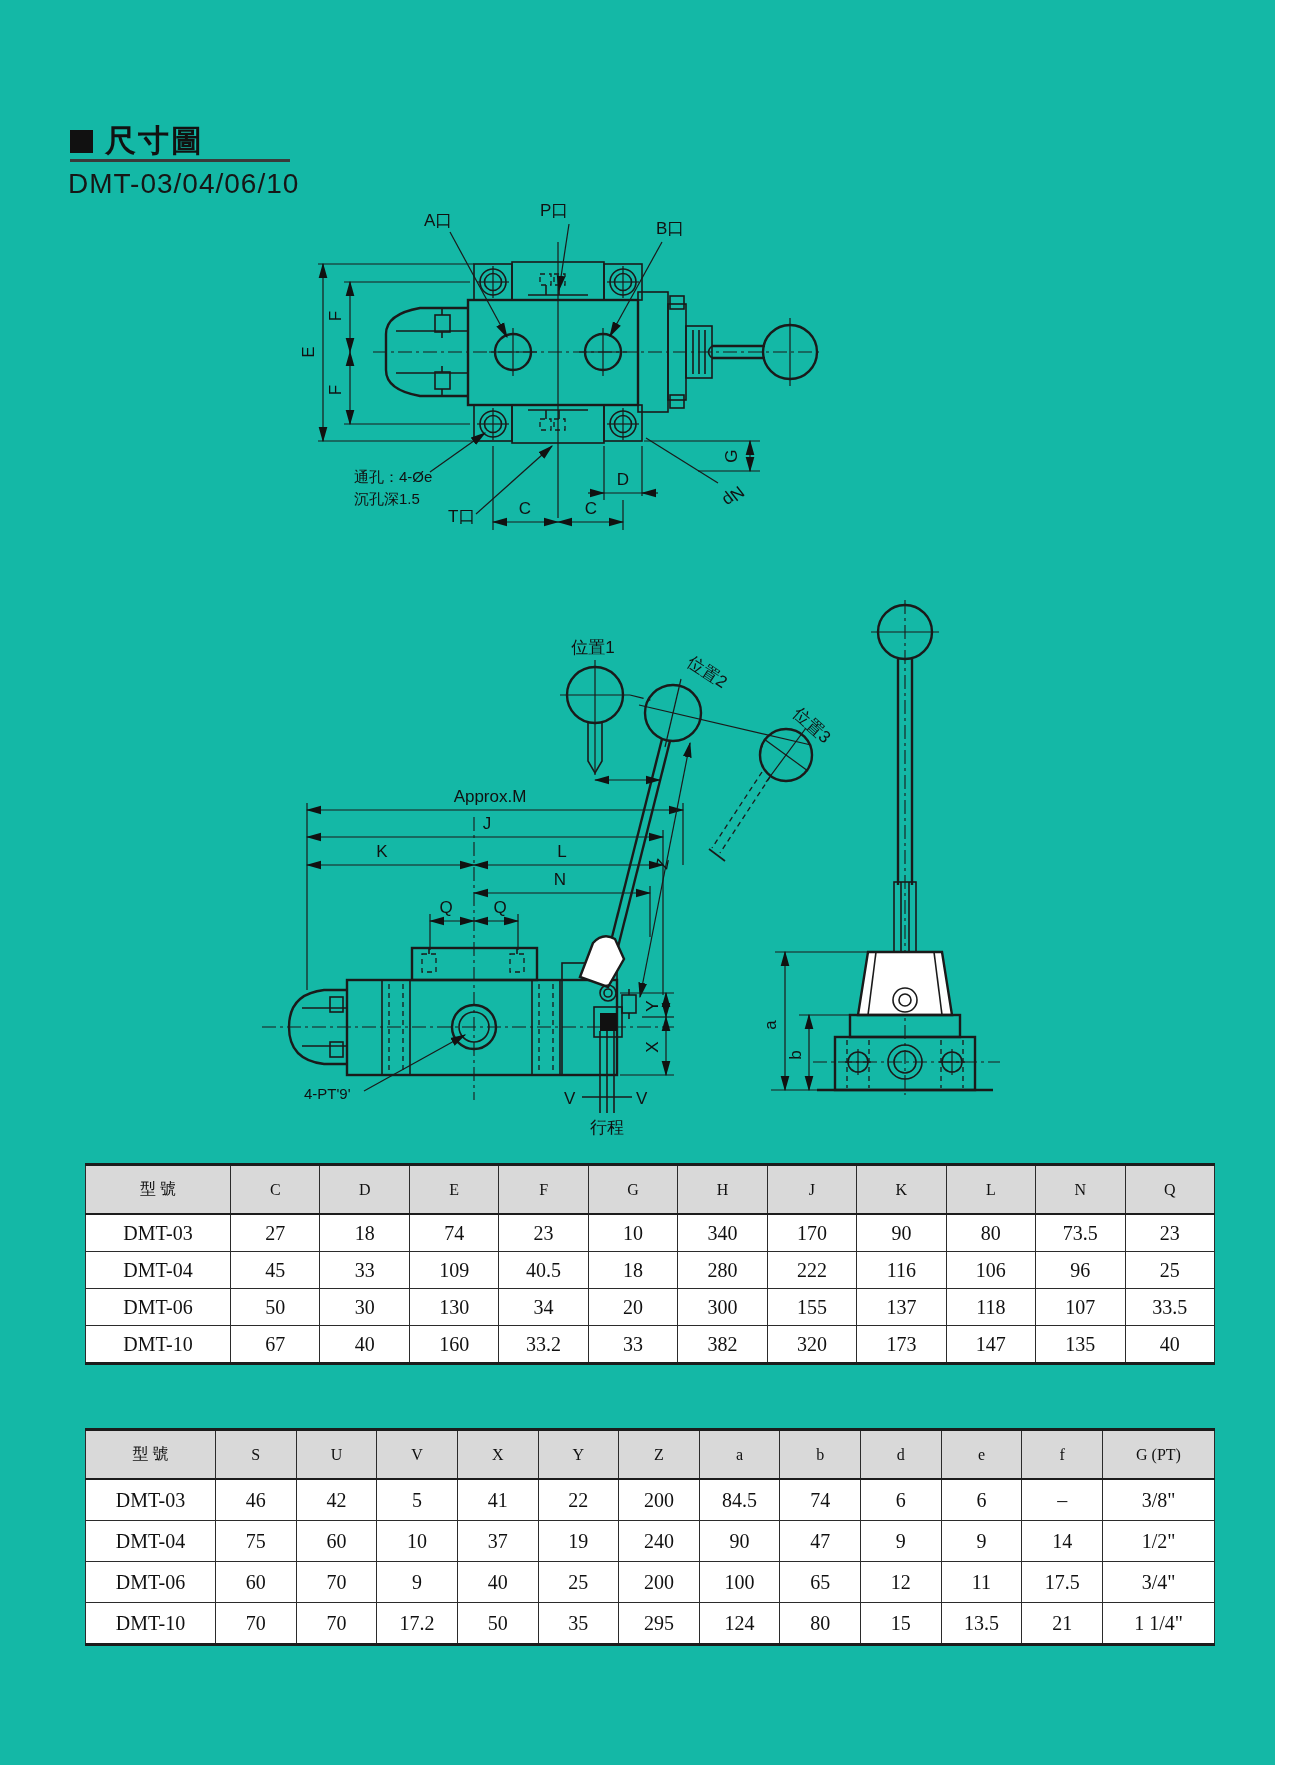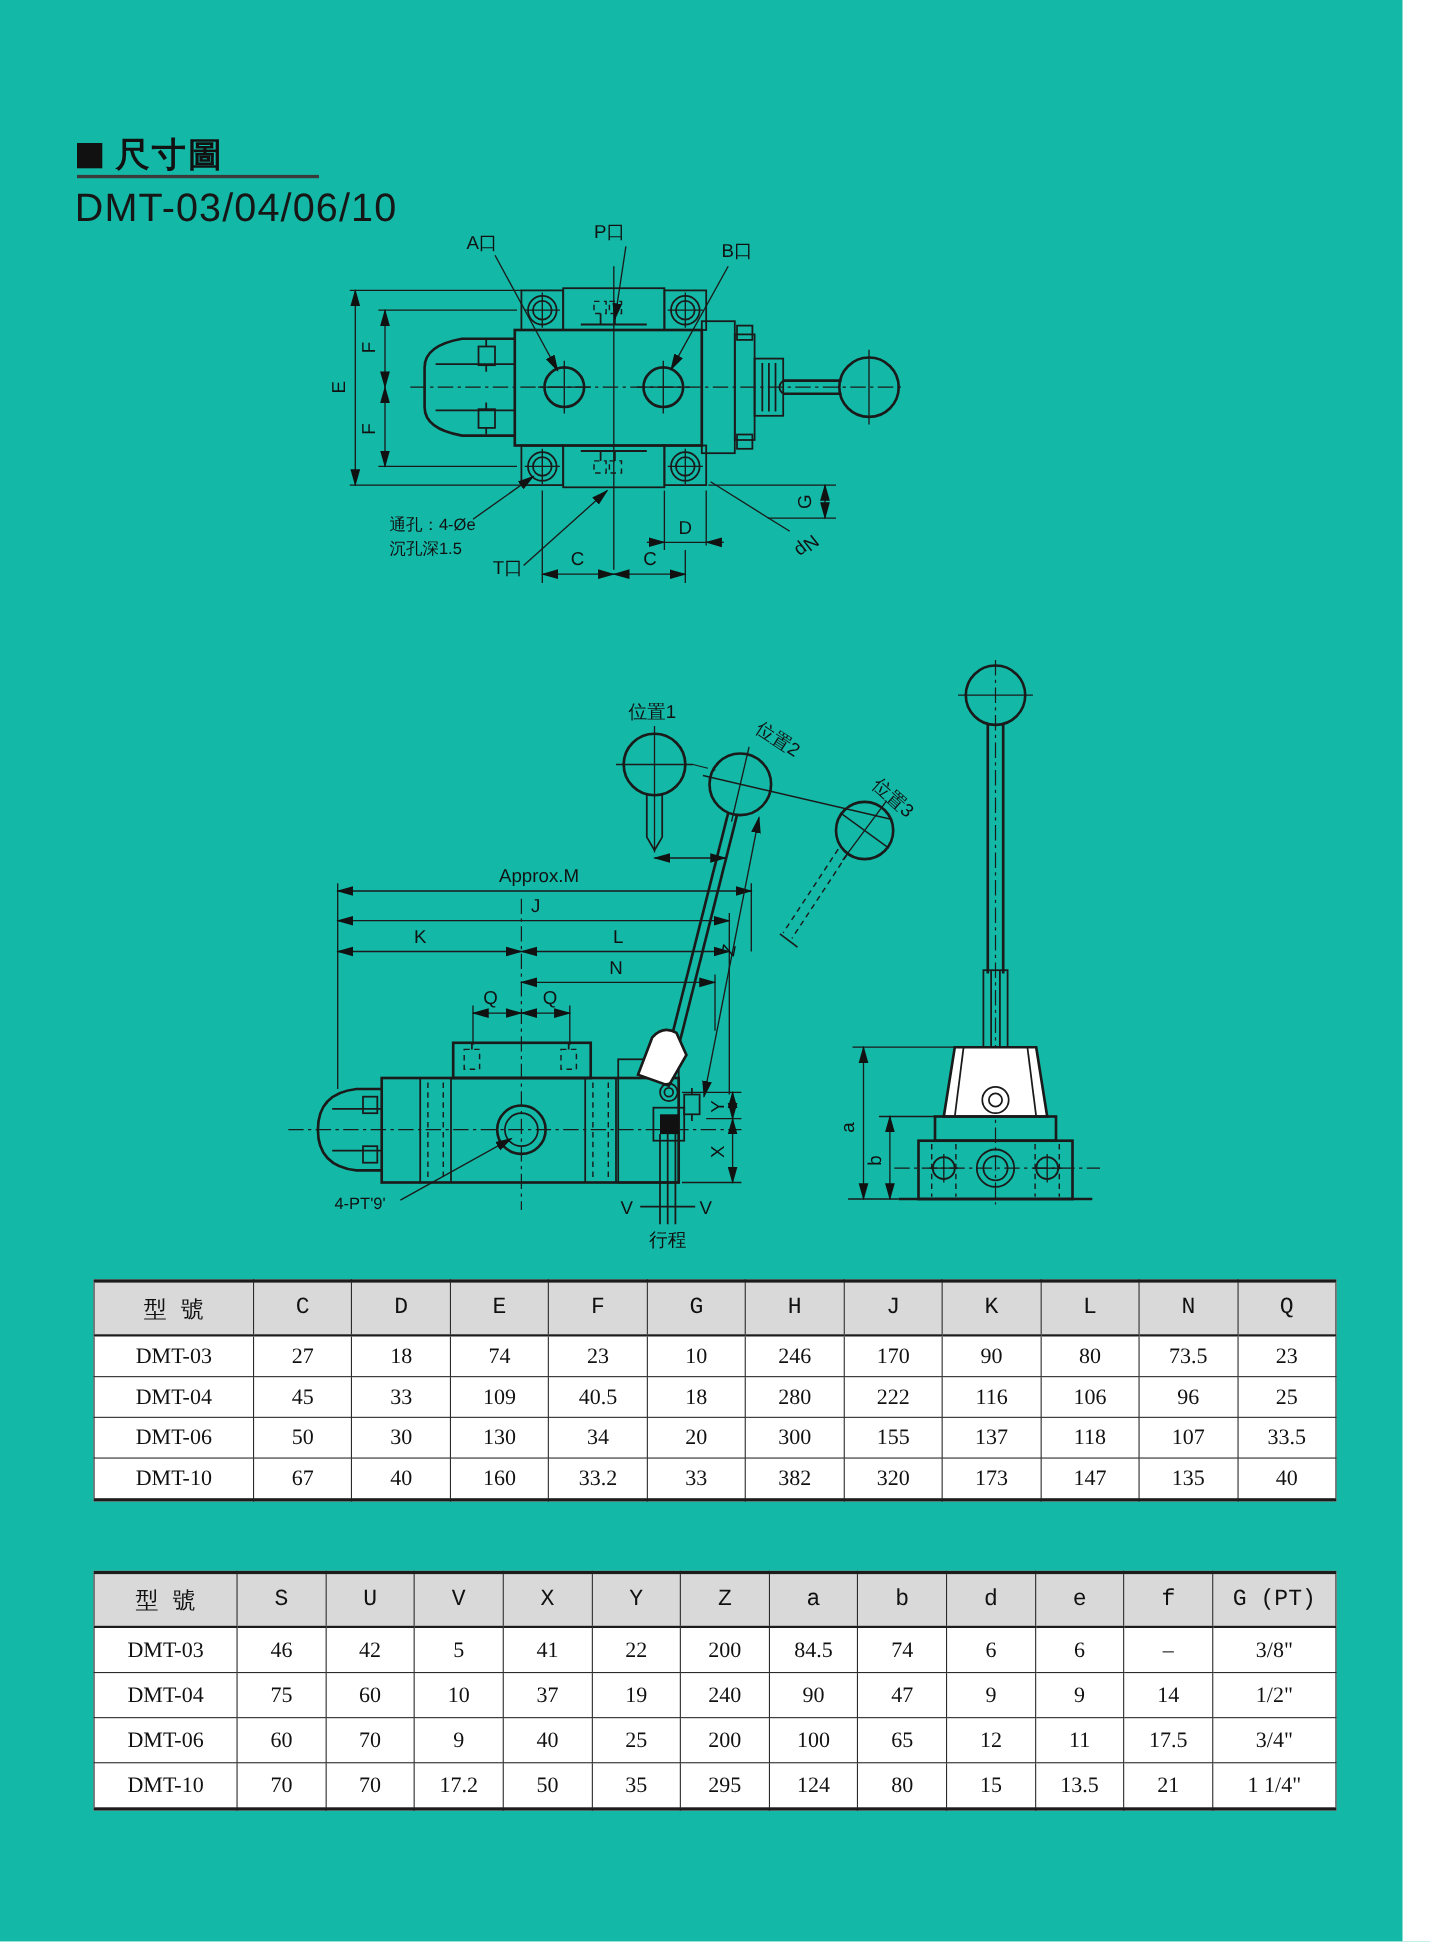--- a/index.html
+++ b/index.html
@@ -3,39 +3,39 @@
 <meta charset="utf-8">
 <style>
   html,body{margin:0;padding:0;background:#ffffff;}
   .page{position:relative;width:1275px;height:1765px;background:#14b8a6;overflow:hidden;
         font-family:"Liberation Sans",sans-serif;color:#151515;}
   
   .sec-header{position:absolute;left:70px;top:120px;display:flex;align-items:center;gap:12px;}
   .sq{width:23px;height:23px;background:#111;}
   .sec-title{font-size:31px;font-weight:bold;letter-spacing:2px;margin:0;color:#111;}
   .sec-underline{position:absolute;left:70px;top:159px;width:220px;height:2.5px;background:#3a3a3a;}
-  .model-line{position:absolute;left:68px;top:168px;font-size:36px;color:#161616;letter-spacing:1px;}
+  .model-line{position:absolute;left:68px;top:168px;font-size:28px;color:#161616;letter-spacing:1px;}
   
   .dia{position:absolute;}
   svg .ln{stroke:#1a1a1a;stroke-width:1.6;fill:none;}
   svg .bd{stroke:#1a1a1a;stroke-width:2.4;fill:none;}
   svg .bdf{stroke:#1a1a1a;stroke-width:2.4;fill:#fff;}
   svg .dm{stroke:#1a1a1a;stroke-width:1.2;fill:none;}
   svg .dsh{stroke:#1a1a1a;stroke-width:1.3;fill:none;stroke-dasharray:5 4;}
   svg .cl{stroke:#1a1a1a;stroke-width:1.1;fill:none;stroke-dasharray:14 4 3 4;}
   svg .blk{fill:#111;stroke:none;}
   svg text{font-family:"Liberation Sans",sans-serif;font-size:17px;fill:#111;}
   svg .small{font-size:15px;}
   
   .dimtable{position:absolute;border-collapse:collapse;table-layout:fixed;width:1130px;
             font-family:"Liberation Serif",serif;font-size:20px;color:#111;background:#fff;
             border-top:3.5px solid #1c1c1c;border-bottom:3.5px solid #1c1c1c;}
   .dimtable th,.dimtable td{border:1.5px solid #2b2b2b;text-align:center;vertical-align:middle;
             font-weight:normal;padding:0 2px;}
-  .dimtable thead th{background:#d9d9d9;height:47px;border-bottom:2.5px solid #1c1c1c;font-size:21px;font-family:Liberation Mono, monospace;}
+  .dimtable thead th{background:#d9d9d9;height:47px;border-bottom:2.5px solid #1c1c1c;font-size:16px;}
   #t1{left:85px;top:1163px;}
   #t2{left:85px;top:1428px;}
   #t1 tbody td{height:36px;}
   #t2 tbody td{height:40px;}
 </style>
 </head>
 <body>
 
 <div class="page">
 
@@ -357,21 +357,21 @@
         </tr>
       </thead>
       <tbody>
         <tr>
           <td>DMT-03</td>
           <td>27</td>
           <td>18</td>
           <td>74</td>
           <td>23</td>
           <td>10</td>
-          <td>246</td>
+          <td>340</td>
           <td>170</td>
           <td>90</td>
           <td>80</td>
           <td>73.5</td>
           <td>23</td>
         </tr>
         <tr>
           <td>DMT-04</td>
           <td>45</td>
           <td>33</td>

